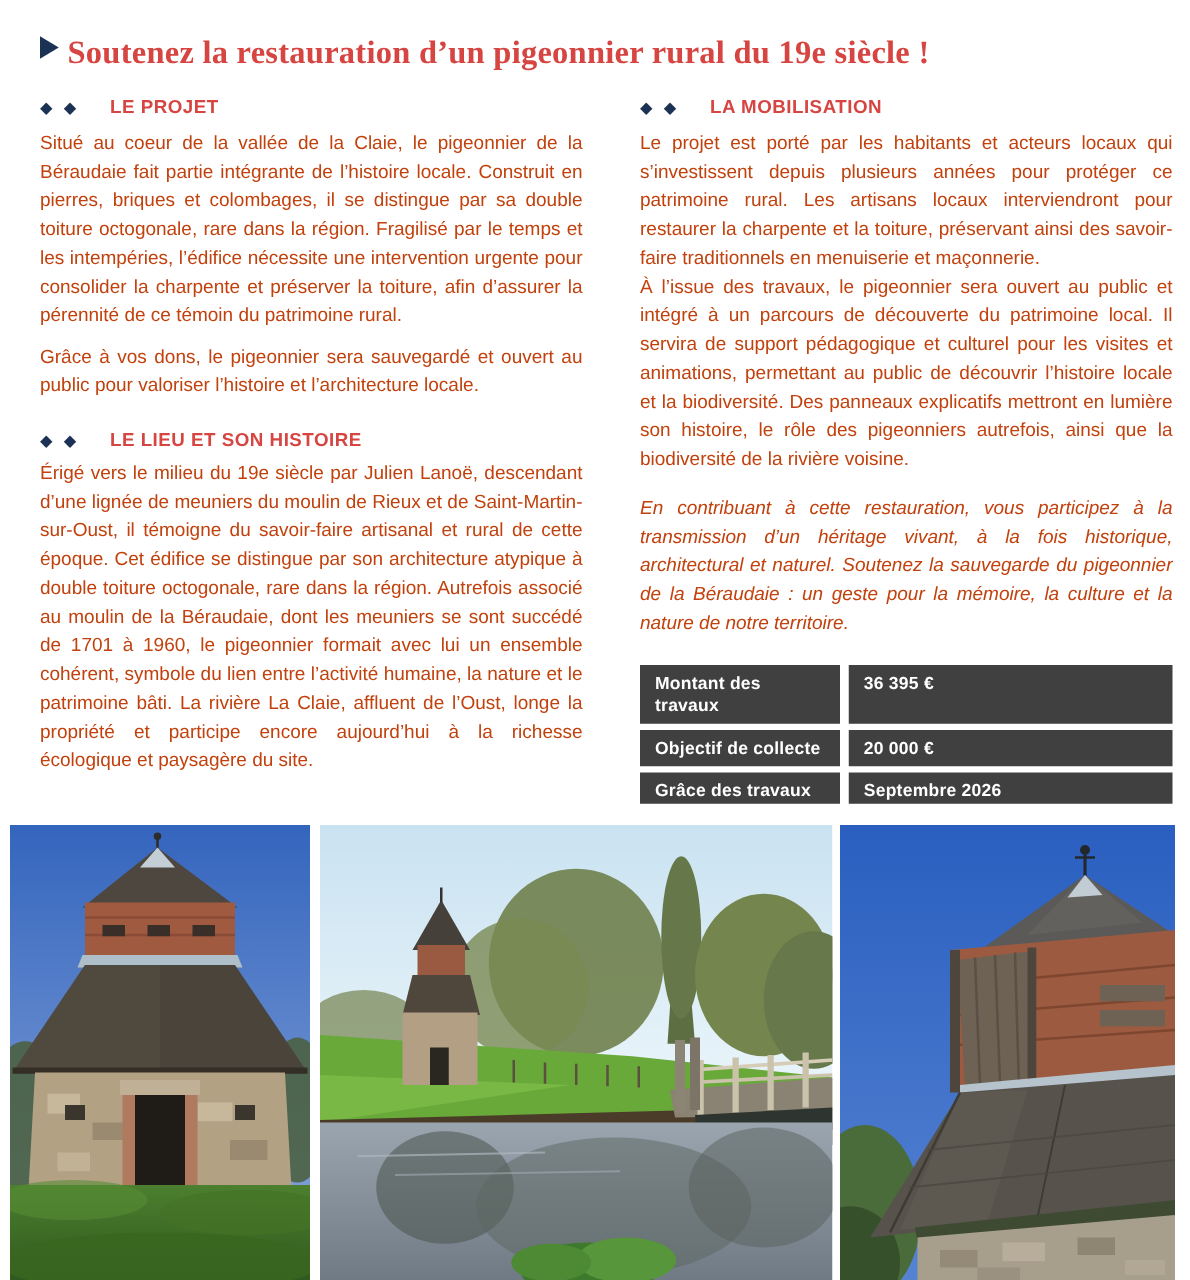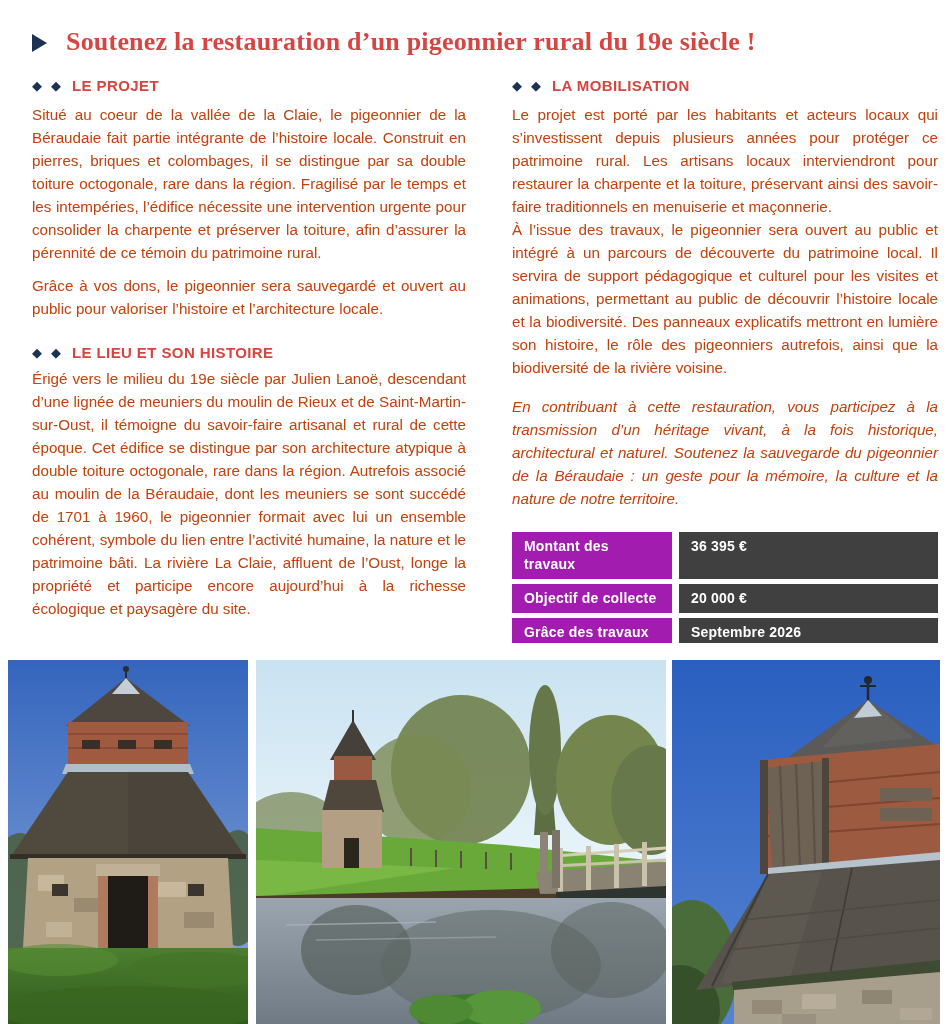--- a/index.html
+++ b/index.html
@@ -2,46 +2,46 @@
 <html><head>
 <meta charset="utf-8">
 <style>
   * { margin:0; padding:0; box-sizing:border-box; }
   html,body { width:952px; height:1024px; overflow:hidden; background:#ffffff; }
   body { font-family:"Liberation Sans", sans-serif; position:relative; }
 
   .page { position:relative; width:952px; height:1024px; background:#fff; }
 
   
-  .title-row { display:flex; align-items:center; gap:19px; padding:27px 14px 0 32px; }
+  .title-row { display:flex; gap:7px; padding:27px 14px 0 32px; }
   .tri { width:0; height:0; border-top:9px solid transparent; border-bottom:9px solid transparent;
          border-left:15px solid #1c3254; margin-top:2px; flex:0 0 auto; }
   .title { font-family:"Liberation Serif", serif; font-weight:bold; font-size:26px;
            color:#d64541; letter-spacing:.2px; white-space:nowrap; }
 
   
   .columns { display:flex; gap:46px; padding:20px 14px 0 32px; max-height:586px; overflow:hidden; }
   .col { width:434px; flex:0 0 auto; }
   .col.right { width:426px; }
 
   .sec-heading { display:flex; align-items:center; gap:7px; margin-bottom:9px; }
   .dia { color:#1c3254; font-size:13px; line-height:1; }
   .dia + .dia { margin-left:2px; }
-  .h-label { color:#d64541; font-weight:bold; font-size:15px; letter-spacing:.4px; margin-left:4px; }
+  .h-label { color:#d64541; font-weight:bold; font-size:15px; letter-spacing:.4px; margin-left:20px; }
 
   p.body { font-size:15.2px; line-height:23px; color:#c2410c; text-align:justify; margin-bottom:10px; }
   .sec-heading.second { margin-top:24px; margin-bottom:6px; }
   p.spaced-top { margin-top:16px;font-style:italic; }
 
   
   .fund-table { margin-top:22px; }
   .fund-row { display:flex; gap:7px; margin-bottom:5px; }
   .fund-cell { color:#fff; font-weight:bold; font-size:14px; letter-spacing:.2px;
                padding:5px 12px 6px 12px; line-height:18px; }
-  .fund-label { width:160px; flex:0 0 auto; background:#a21caf; }
+  .fund-label { width:160px; flex:0 0 auto; background:#404040; }
   .fund-value { flex:1 1 auto; background:#404040; }
 
   
   .photos { position:absolute; left:0; top:660px; width:952px; height:364px; display:flex; }
   .photos svg { display:block; height:364px; flex:0 0 auto; }
   .ph1 { margin-left:8px; width:240px; }
   .ph2 { margin-left:8px; width:410px; }
   .ph3 { margin-left:6px; width:268px; }
 </style>
 </head>

